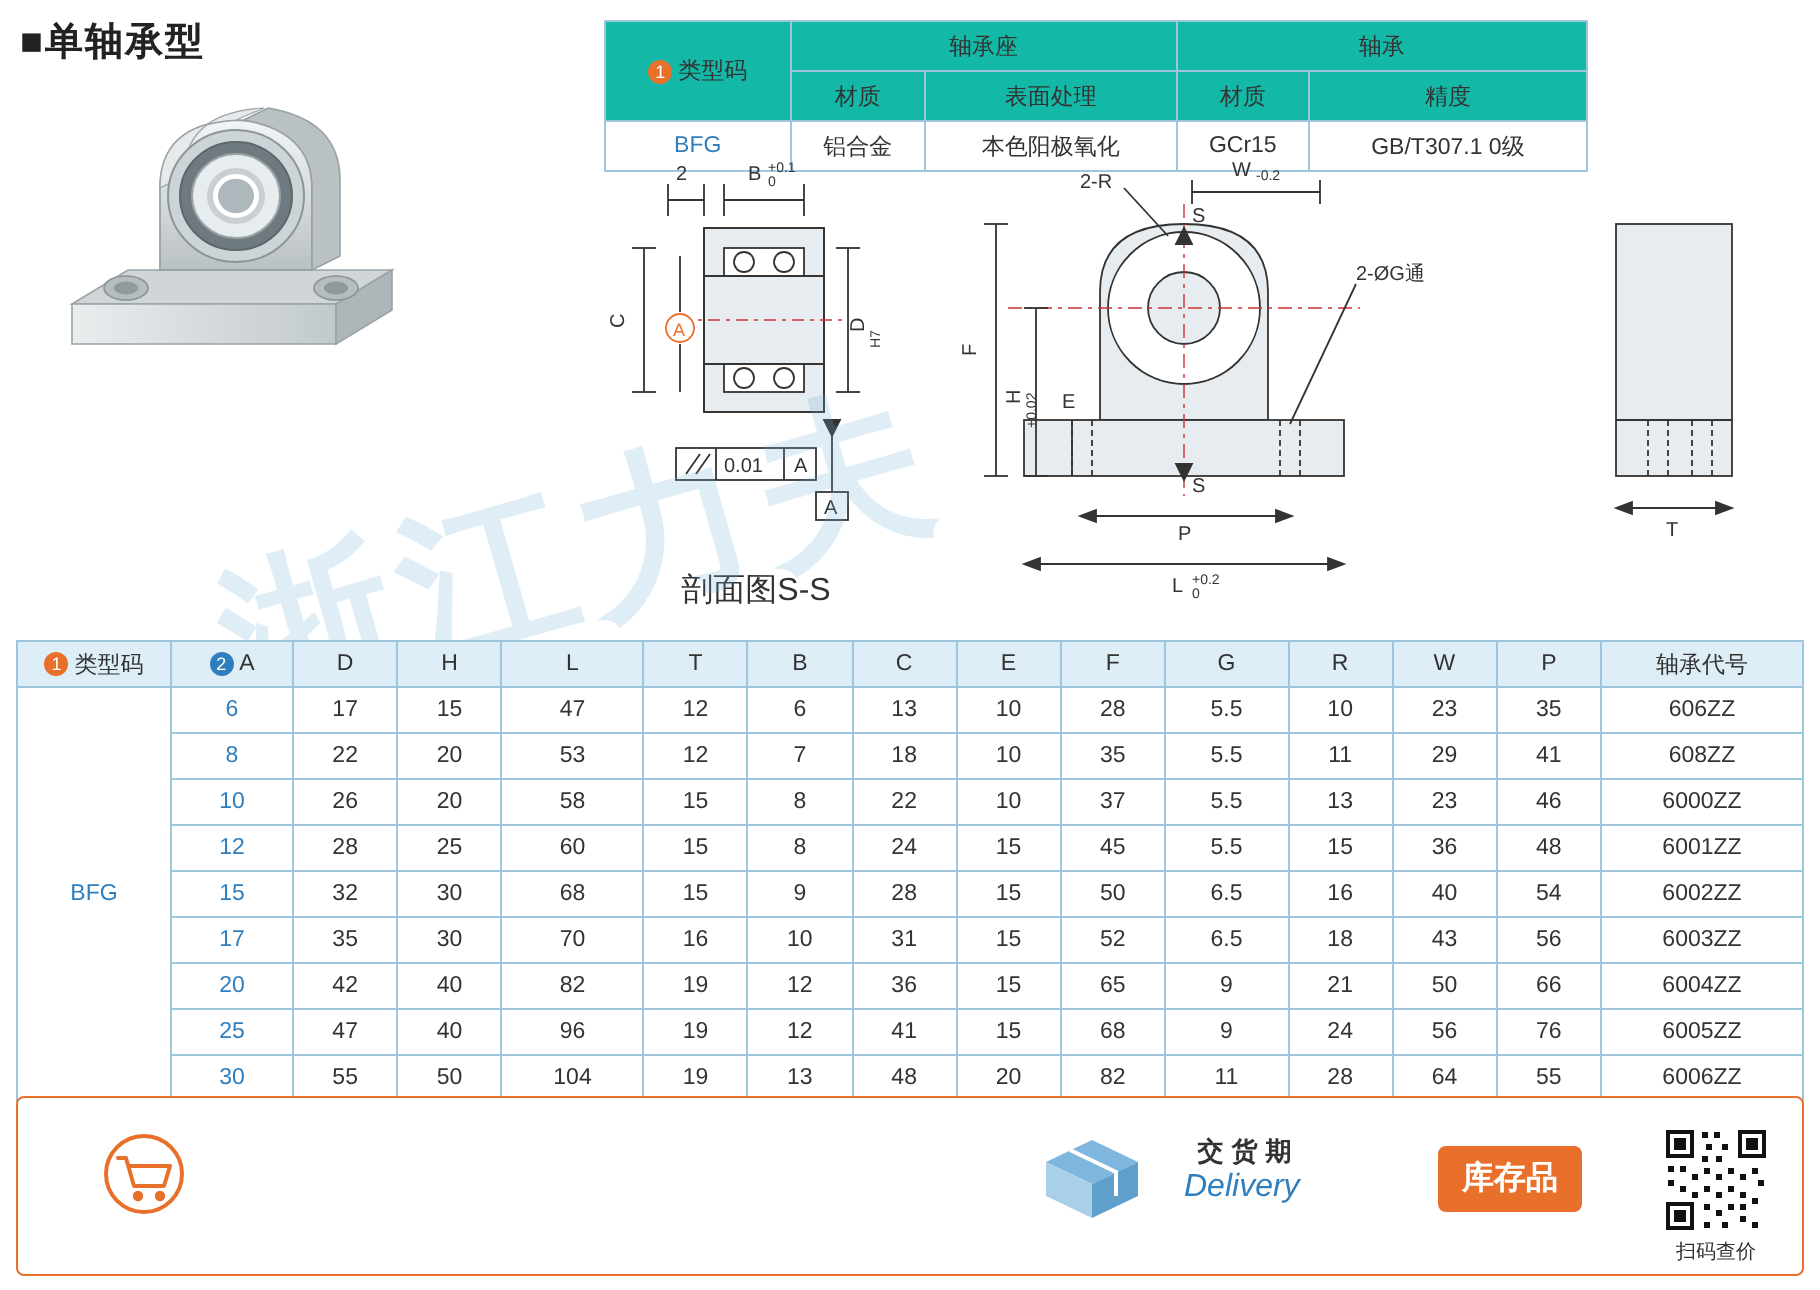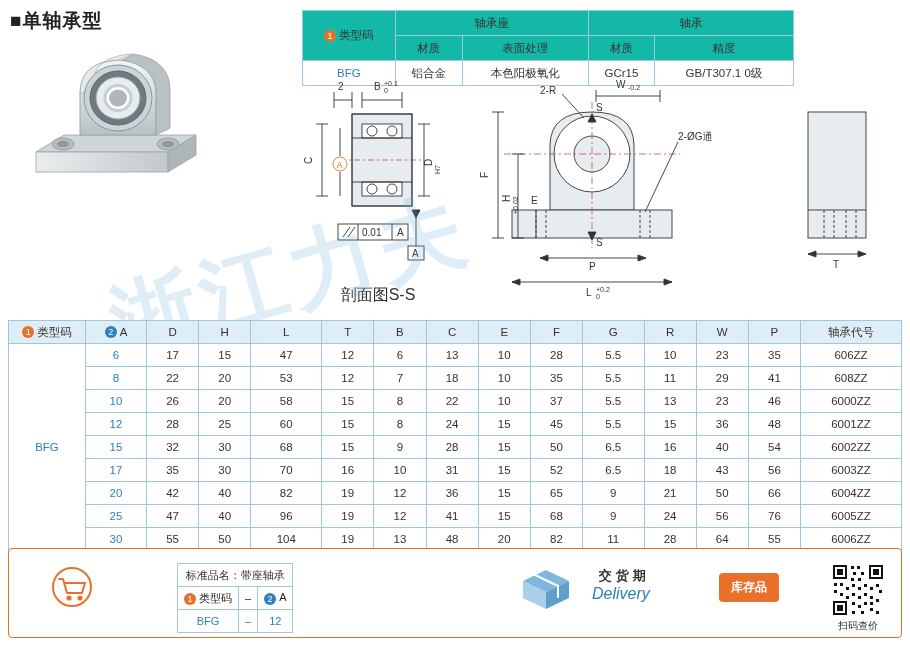--- a/index.html
+++ b/index.html
@@ -86,21 +86,21 @@
   }
   .ex-table td,.ex-table th{border:1px solid #9ec6dd;text-align:center;padding:2px 6px;height:18px;}
   .ex-head{background:#fff;color:#333;font-weight:normal;text-align:left;padding-left:6px;}
   .ex-val{color:#2f7fbf;}
 
   .delivery{position:absolute;left:583px;top:18px;text-align:right;}
   .del-zh{font-size:13px;color:#333;font-weight:bold;letter-spacing:4px;}
   .del-en{font-size:16px;color:#2f7fbf;font-style:italic;}
   .stock{
     position:absolute;left:710px;top:24px;background:#e8702a;color:#fff;
-    font-size:12px;padding:6px 12px;border-radius:4px;font-weight:bold;
+    font-size:16px;padding:6px 12px;border-radius:4px;font-weight:bold;
   }
   .qr{position:absolute;left:822px;top:14px;width:54px;height:54px;}
   .qr-cap{position:absolute;left:812px;top:70px;width:74px;text-align:center;font-size:10px;color:#333;}
   .box-ic{position:absolute;left:508px;top:16px;}
 </style>
 </head>
 <body>
 
 <div class="page">
 
@@ -474,41 +474,20 @@
 
   <div class="footer">
 
     <svg class="cart" width="46" height="40" viewBox="0 0 46 40">
       <circle cx="23" cy="20" r="19" fill="none" stroke="#e8702a" stroke-width="2"></circle>
       <path d="M10,12 L14,12 L18,26 L33,26 L36,16 L16,16" fill="none" stroke="#e8702a" stroke-width="2" stroke-linejoin="round" stroke-linecap="round"></path>
       <circle cx="20" cy="31" r="2.6" fill="#e8702a"></circle>
       <circle cx="31" cy="31" r="2.6" fill="#e8702a"></circle>
     </svg>
 
-    <table class="ex-table">
-      <tbody>
-          <tr>
-        <td colspan="3" class="ex-head">标准品名：带座轴承</td>
-      </tr>
-      <tr>
-        <td>
-          <span class="circ">1</span><span>类型码</span>
-        </td>
-        <td>–</td>
-        <td>
-          <span class="circ blue">2</span><span>A</span>
-        </td>
-      </tr>
-      <tr>
-        <td class="ex-val">BFG</td>
-        <td class="ex-val">–</td>
-        <td class="ex-val">12</td>
-      </tr>
-    </tbody>
-      </table>
 
     <svg class="box-ic" width="58" height="48" viewBox="0 0 58 48">
       <polygon points="6,16 29,5 52,16 29,27" fill="#7fb6dd"></polygon>
       <polygon points="6,16 29,27 29,44 6,33" fill="#a9d0e8"></polygon>
       <polygon points="52,16 29,27 29,44 52,33" fill="#5f9fcc"></polygon>
       <polyline points="18,10 41,21 41,33" fill="none" stroke="#ffffff" stroke-width="2"></polyline>
     </svg>
 
     <div class="delivery">
       <div class="del-zh">交货期</div>

